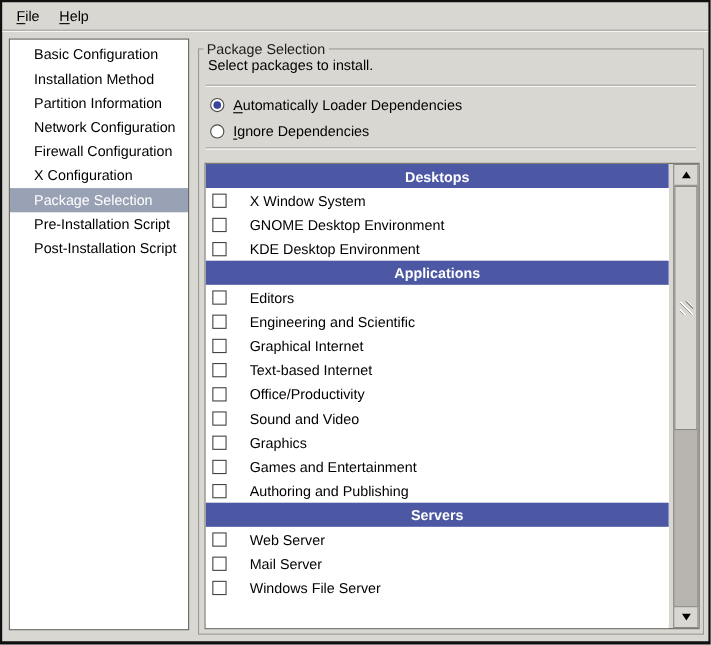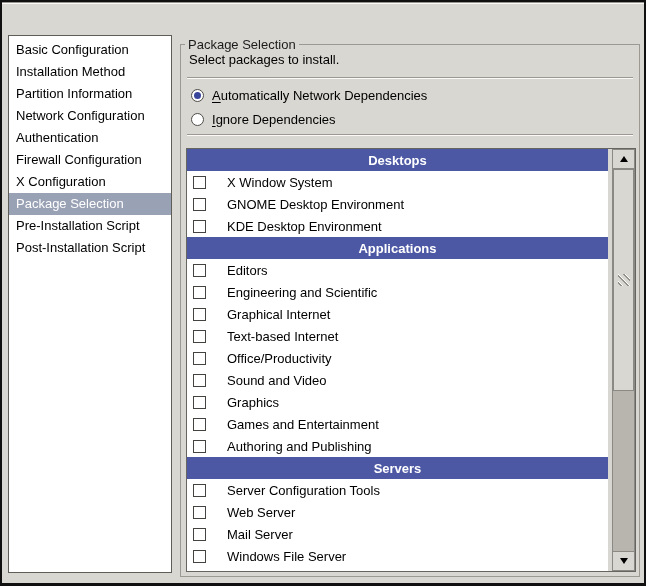--- a/index.html
+++ b/index.html
@@ -31,21 +31,21 @@
     position:absolute;left:6px;top:33px;
     width:164px;height:538px;
     box-sizing:border-box;
     background:#fff;
     border:1px solid #5f5d58;
     padding-top:3px;
     overflow:hidden;
   }
   .side-item{
     height:22px;line-height:22px;
-    padding-left:7px;
+    padding-left:22px;
     font-size:13px;color:#000;
     white-space:nowrap;cursor:default;
   }
   .side-item.selected{background:#99a1b4;color:#fff;}
   
   .frame{
     position:absolute;left:178px;top:42px;
     width:460px;height:533px;
     box-sizing:border-box;
     border:1px solid #9b9992;
@@ -149,45 +149,48 @@
     width:12px;height:12px;
     transform:translate(-50%,-50%);
     background:repeating-linear-gradient(45deg,transparent 0 2px,#94928c 2px 3px,#fdfdfc 3px 4px,transparent 4px 5px);
   }
 </style>
 </head>
 <body>
 
 <div class="window">
 
+  <div class="menubar">
+      <div class="menu-item"><span class="u">F</span><span>ile</span></div>
+      <div class="menu-item"><span class="u">H</span><span>elp</span></div>
+    </div>
   <div class="menubar-sep"></div>
 
   <div class="sidebar">
       <div class="side-item">Basic Configuration</div>
       <div class="side-item">Installation Method</div>
       <div class="side-item">Partition Information</div>
       <div class="side-item">Network Configuration</div>
-      <div class="side-item">Authentication</div>
       <div class="side-item">Firewall Configuration</div>
       <div class="side-item">X Configuration</div>
       <div class="side-item selected">Package Selection</div>
       <div class="side-item">Pre-Installation Script</div>
       <div class="side-item">Post-Installation Script</div>
     </div>
 
   <div class="frame">
     <span class="frame-label">Package Selection</span>
     <div class="instruction">Select packages to install.</div>
     <div class="hsep s1"></div>
     <div id="radios">
         <div class="radio-row r0">
           <div class="radio on">
             <div class="dot"></div>
           </div>
-          <span><span class="u">A</span><span>utomatically Network Dependencies</span></span>
+          <span><span class="u">A</span><span>utomatically Loader Dependencies</span></span>
         </div>
         <div class="radio-row r1">
           <div class="radio"></div>
           <span><span class="u">I</span><span>gnore Dependencies</span></span>
         </div>
       </div>
     <div class="hsep s2"></div>
 
     <div class="pkglist">
       <div class="viewport" id="pkg-viewport">
@@ -235,24 +238,20 @@
           </div>
           <div class="pkg-row">
             <div class="checkbox"></div>
             <span>Games and Entertainment</span>
           </div>
           <div class="pkg-row">
             <div class="checkbox"></div>
             <span>Authoring and Publishing</span>
           </div>
           <div class="group-header">Servers</div>
-          <div class="pkg-row">
-            <div class="checkbox"></div>
-            <span>Server Configuration Tools</span>
-          </div>
           <div class="pkg-row">
             <div class="checkbox"></div>
             <span>Web Server</span>
           </div>
           <div class="pkg-row">
             <div class="checkbox"></div>
             <span>Mail Server</span>
           </div>
           <div class="pkg-row">
             <div class="checkbox"></div>

